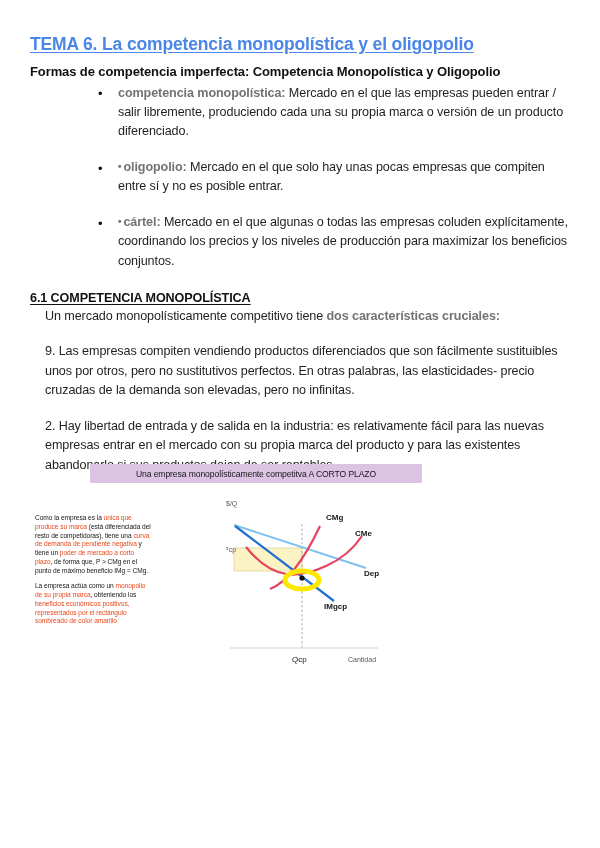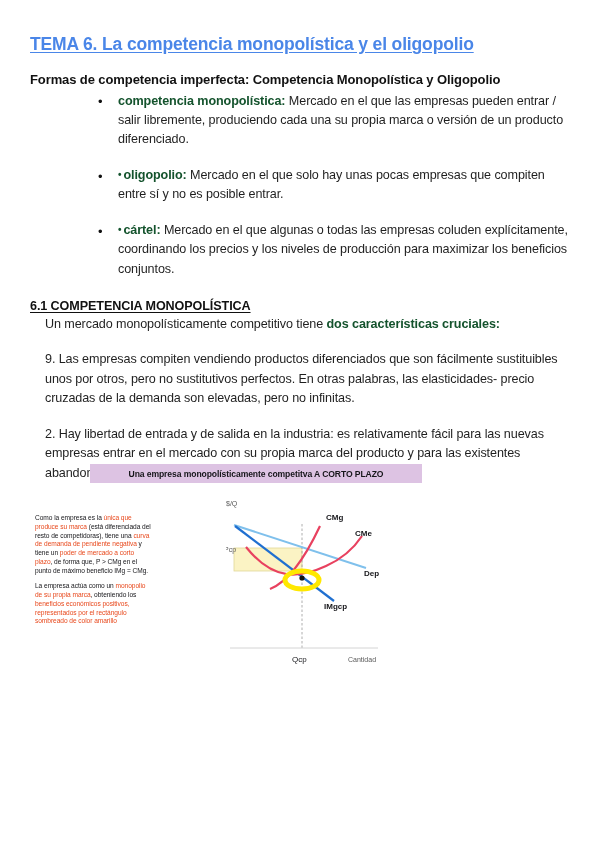--- a/index.html
+++ b/index.html
@@ -25,21 +25,21 @@
   }
 
   
   .doc-title{
     font-size:17.5px;
     font-weight:bold;
     color:#4a86e8;
     text-decoration:underline;
     text-underline-offset:2px;
     letter-spacing:-0.15px;
-    margin:0 0 16px 0;
+    margin:0 0 8px 0;
     line-height:1.2;
   }
   .subtitle{
     font-size:13px;
     font-weight:bold;
     color:#111;
     margin:0 0 3px 0;
     letter-spacing:-0.1px;
     line-height:1.35;
   }
@@ -67,21 +67,21 @@
     font-size:13px;
     line-height:1.52;
     color:#111;
   }
   .inner-dot{
     font-size:10px;
     position:relative;
     top:-1px;
     margin-right:2px;
   }
-  .b{font-weight:bold;color:#14532d;}
+  .b{font-weight:bold;color:#737373;}
 
   
   .section-head{
     font-size:12.6px;
     font-weight:bold;
     color:#111;
     text-decoration:underline;
     text-underline-offset:2px;
     margin:20px 0 2px 0;
     letter-spacing:-0.1px;
@@ -104,21 +104,21 @@
     width:540px;
     height:228px;
   }
   .fig-banner{
     position:absolute;
     left:60px; top:2px;
     width:332px; height:19px;
     background:#ddc3e3;
     display:flex;align-items:center;justify-content:center;
     font-size:8.6px;
-    font-weight:bold;
+    font-weight:normal;
     color:#16161a;
     letter-spacing:-0.1px;
     white-space:nowrap;
   }
   .fig-note{
     position:absolute;
     left:5px; top:52px;
     width:118px;
     font-size:6.6px;
     line-height:1.33;

